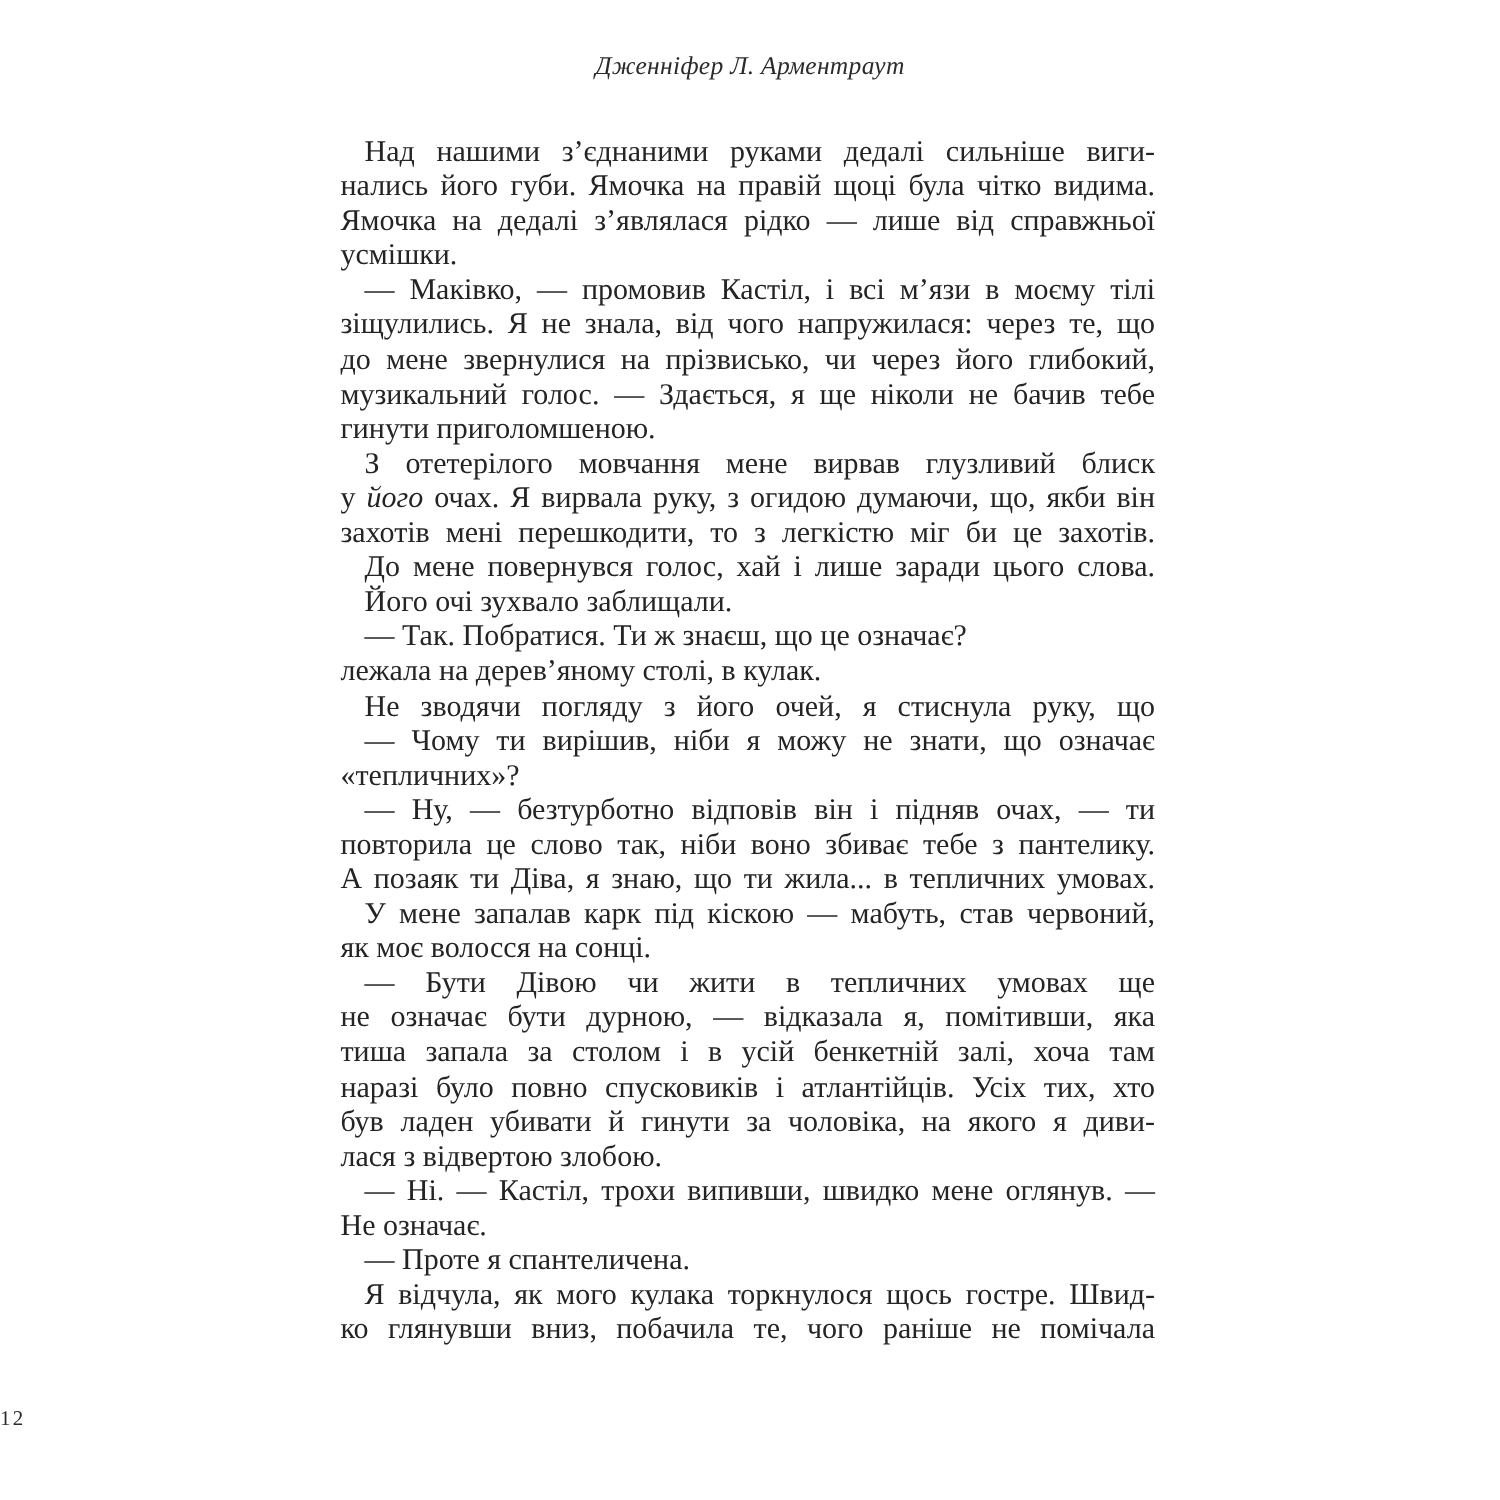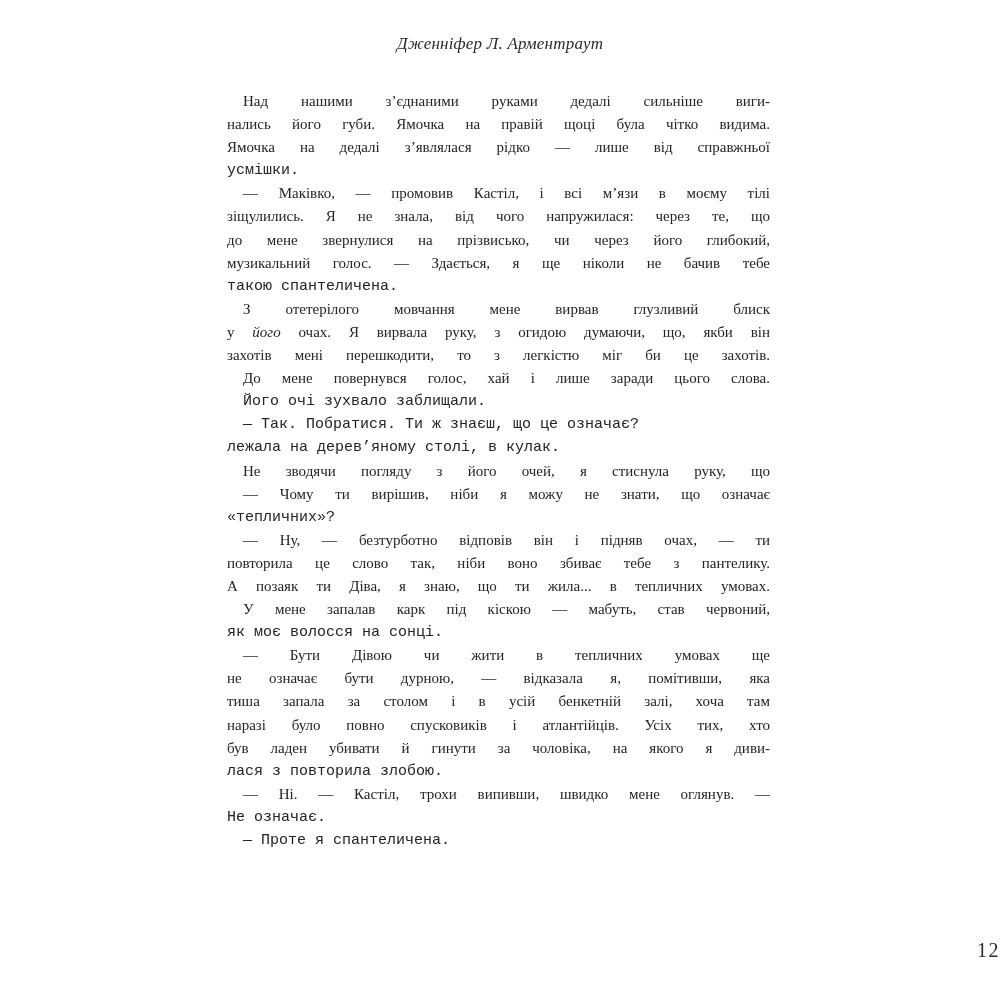--- a/index.html
+++ b/index.html
@@ -28,40 +28,40 @@
     font-size: 17px;
     line-height: 20px;
     color: #2b2b2b;
     letter-spacing: 0.2px;
   }
   .text-block {
     position: absolute;
     top: 90px;
     left: 227px;
     width: 543px;
-    font-size: 15px;
+    font-size: 20px;
     line-height: 23.1px;
     color: #242424;
   }
   .para { margin: 0; padding: 0; }
   .line {
     text-align: justify;
     text-align-last: justify;
     white-space: normal;
   }
   .line.first { text-indent: 16px; }
-  .line.free { text-align-last: left; font-family: Liberation Mono, monospace; }
+  .line.free { text-align-last: left; }
   .line em { }
   .page-number {
     position: absolute;
     top: 939px;
     left: 0;
     width: 1000px;
-    text-align: right;
-    font-size: 20px;
+    text-align: left;
+    font-size: 14px;
     letter-spacing: 1.5px;
     color: #2b2b2b;
   }
 </style>
 </head>
 <body>
 
 <div class="page">
   <div class="running-header">Дженніфер Л. Арментраут</div>
 
@@ -70,21 +70,21 @@
         <div class="line first">Над нашими з’єднаними руками дедалі сильніше виги-</div>
         <div class="line">нались його губи. Ямочка на правій щоці була чітко видима.</div>
         <div class="line">Ямочка на дедалі з’являлася рідко — лише від справжньої</div>
         <div class="line free">усмішки.</div>
       </div>
       <div class="para">
         <div class="line first">— Маківко, — промовив Кастіл, і всі м’язи в моєму тілі</div>
         <div class="line">зіщулились. Я не знала, від чого напружилася: через те, що</div>
         <div class="line">до мене звернулися на прізвисько, чи через його глибокий,</div>
         <div class="line">музикальний голос. — Здається, я ще ніколи не бачив тебе</div>
-        <div class="line free">такою спантеличена.</div>
+        <div class="line free">гинути приголомшеною.</div>
       </div>
       <div class="para">
         <div class="line first">З отетерілого мовчання мене вирвав глузливий блиск</div>
         <div class="line"><span>у </span><em>його</em><span> очах. Я вирвала руку, з огидою думаючи, що, якби він</span></div>
         <div class="line">захотів мені перешкодити, то з легкістю міг би це захотів.</div>
       </div>
       <div class="para">
         <div class="line first">До мене повернувся голос, хай і лише заради цього слова.</div>
       </div>
       <div class="para">
@@ -109,27 +109,29 @@
       <div class="para">
         <div class="line first">У мене запалав карк під кіскою — мабуть, став червоний,</div>
         <div class="line free">як моє волосся на сонці.</div>
       </div>
       <div class="para">
         <div class="line first">— Бути Дівою чи жити в тепличних умовах ще</div>
         <div class="line">не означає бути дурною, — відказала я, помітивши, яка</div>
         <div class="line">тиша запала за столом і в усій бенкетній залі, хоча там</div>
         <div class="line">наразі було повно спусковиків і атлантійців. Усіх тих, хто</div>
         <div class="line">був ладен убивати й гинути за чоловіка, на якого я диви-</div>
-        <div class="line free">лася з повторила злобою.</div>
+        <div class="line free">лася з відвертою злобою.</div>
       </div>
       <div class="para">
         <div class="line first">— Ні. — Кастіл, трохи випивши, швидко мене оглянув. —</div>
         <div class="line free">Не означає.</div>
       </div>
       <div class="para">
         <div class="line first free">— Проте я спантеличена.</div>
       </div>
       <div class="para">
+        <div class="line first">Я відчула, як мого кулака торкнулося щось гостре. Швид-</div>
+        <div class="line">ко глянувши вниз, побачила те, чого раніше не помічала</div>
       </div>
     </div>
 
   <div class="page-number">12</div>
 </div>
 
 </body></html>

